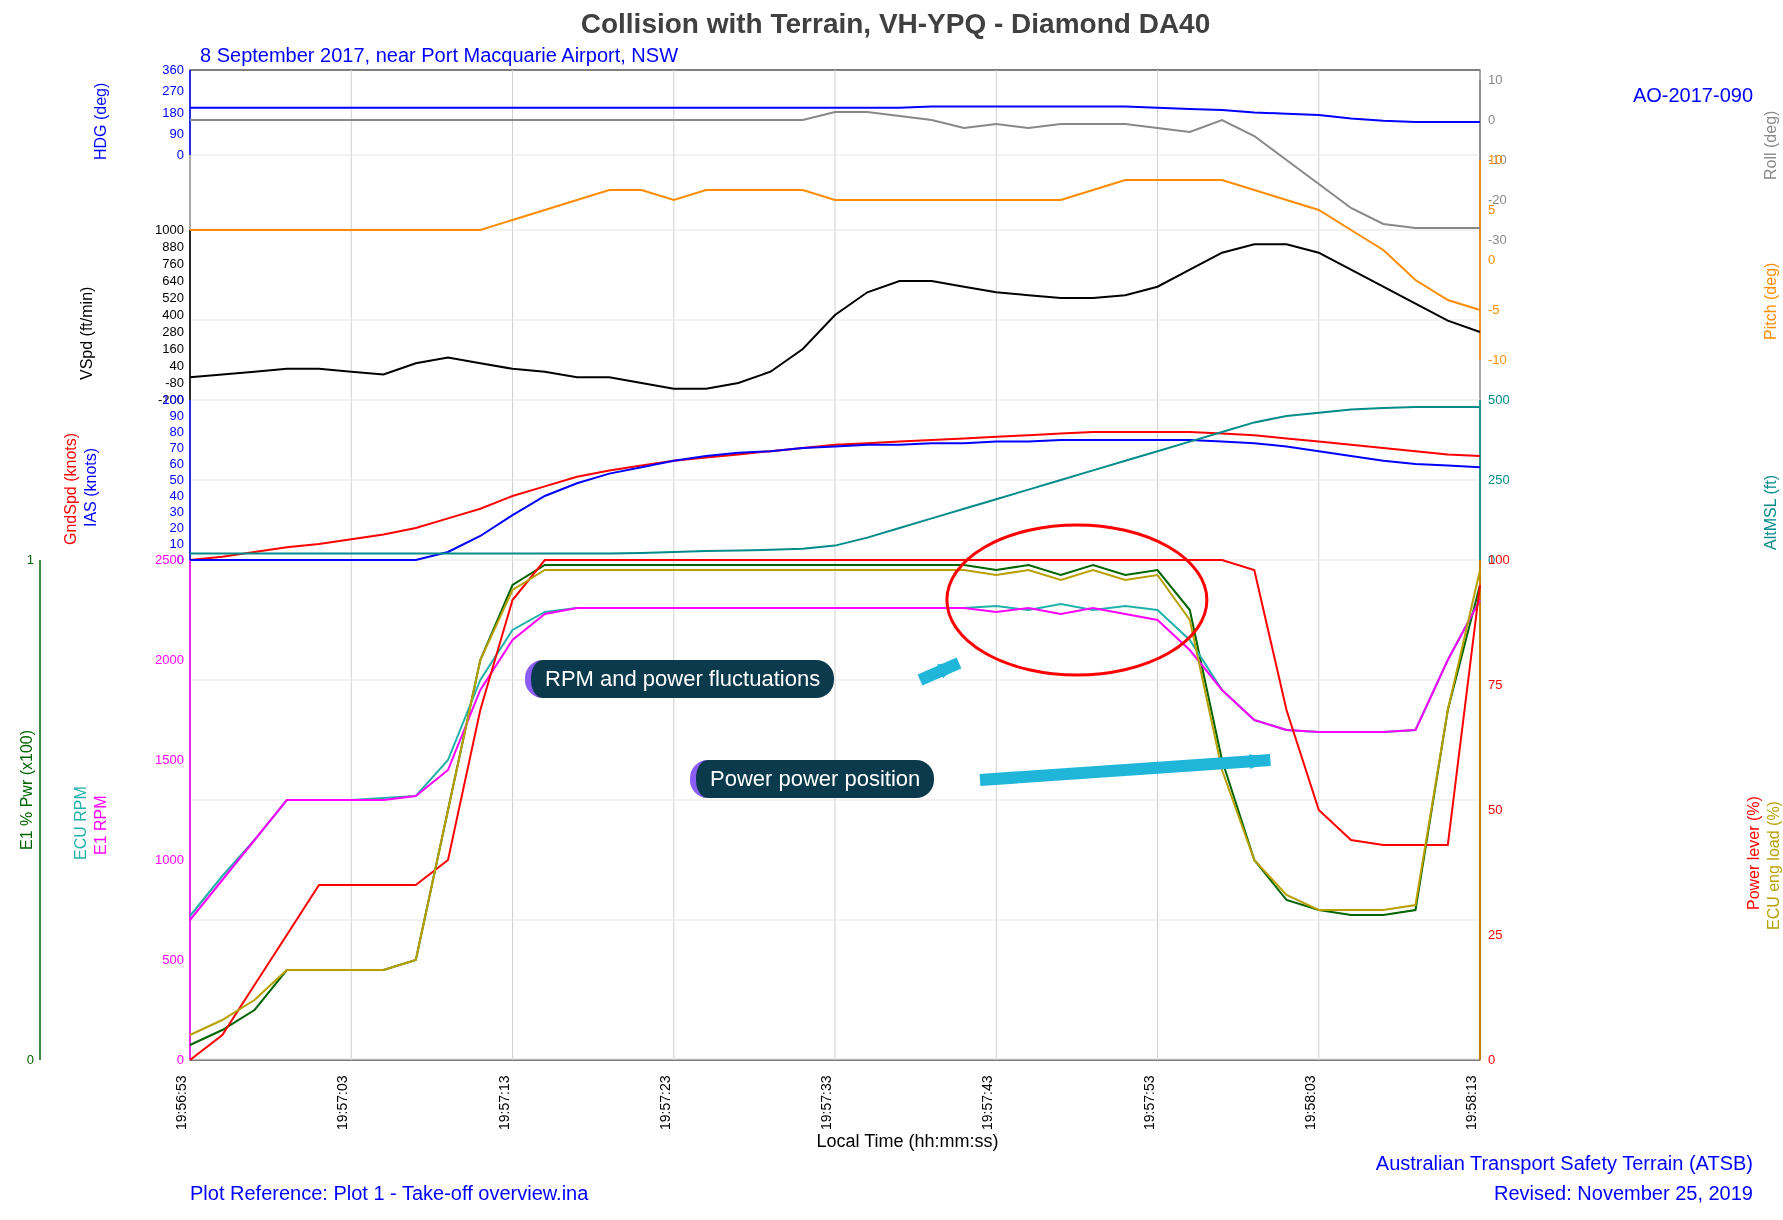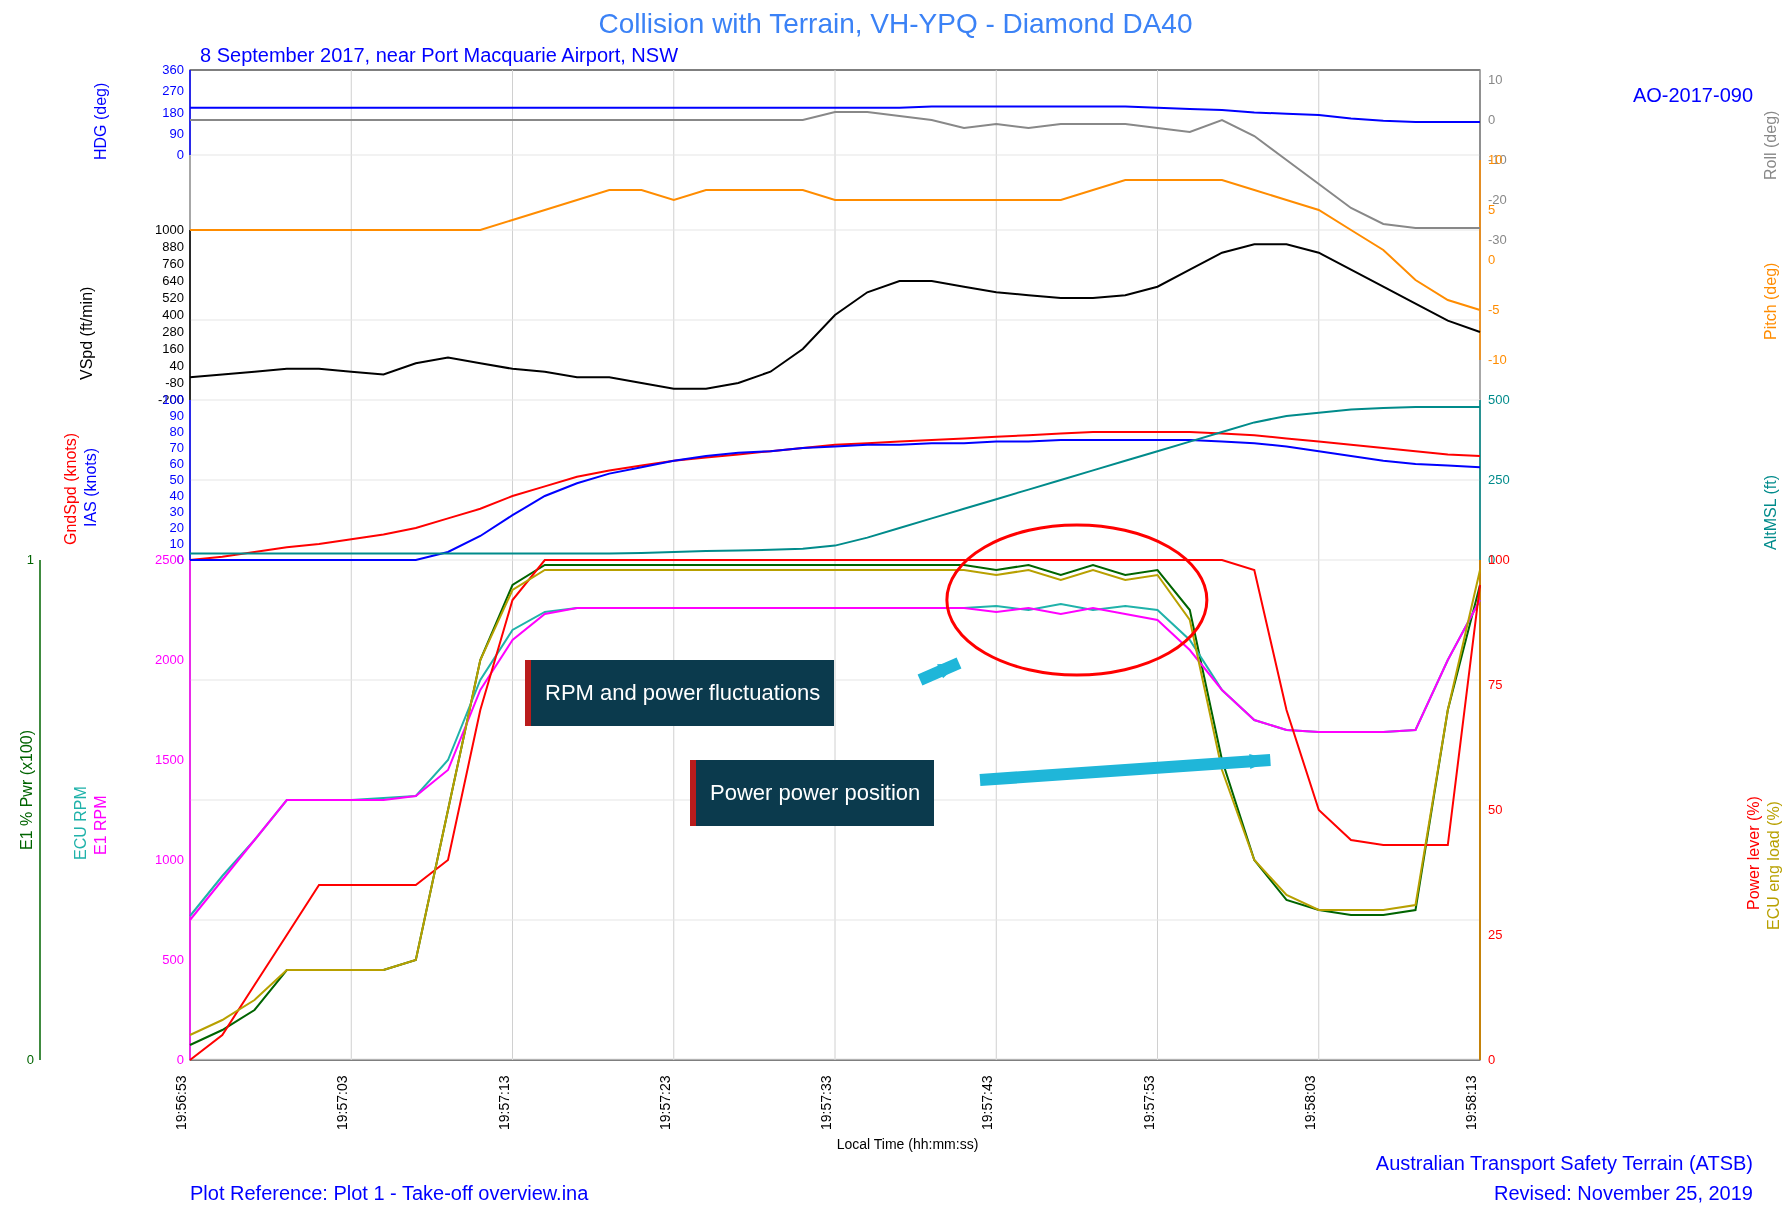--- a/index.html
+++ b/index.html
@@ -1,28 +1,28 @@
 <!DOCTYPE html>
 <html><head>
 <meta charset="utf-8">
 <style>
 html,body{margin:0;padding:0;background:#fff;font-family:Arial,Helvetica,sans-serif;}
 .container{position:relative;width:1783px;height:1220px;background:#fff;}
-.title{position:absolute;left:8px;right:0;top:8px;text-align:center;font-size:28px;color:#3b82f6;}
+.title{position:absolute;left:8px;right:0;top:8px;text-align:center;font-size:28px;color:#404040;font-weight:bold;}
 .subtitle{position:absolute;left:200px;top:44px;font-size:20px;color:#0000ff;}
 .reportno{position:absolute;right:30px;top:44px;font-size:20px;color:#0000ff;margin-top:40px;}
-.xlabel{position:absolute;left:0;right:0;bottom:68px;text-align:center;font-size:14px;color:#000;padding-left:32px;}
+.xlabel{position:absolute;left:0;right:0;bottom:68px;text-align:center;font-size:18px;color:#000;padding-left:32px;}
 .plotref{position:absolute;left:190px;bottom:15px;font-size:20px;color:#0000ff;}
 .atsb{position:absolute;right:30px;bottom:45px;font-size:20px;color:#0000ff;}
 .revised{position:absolute;right:30px;bottom:15px;font-size:20px;color:#0000ff;}
 #main-plot{position:absolute;left:0;top:0;}
 
 .vylabel{position:absolute;font-size:16px;transform:rotate(-90deg);transform-origin:left top;white-space:nowrap;}
 
-.annot{position:absolute;background:#0b3a4d;color:#fff;border-left:6px solid #b91c1c;padding:20px 14px;font-size:22px;white-space:nowrap;}
+.annot{position:absolute;background:#0b3a4d;color:#fff;border-left:6px solid #8b5cf6;padding:6px 14px;font-size:22px;white-space:nowrap;border-radius:18px;}
 </style>
 </head>
 <body>
 
 <div class="container">
 
   <div class="title">Collision with Terrain, VH-YPQ - Diamond DA40</div>
   <div class="subtitle">8 September 2017, near Port Macquarie Airport, NSW</div>
   <div class="reportno">AO-2017-090</div>
 

